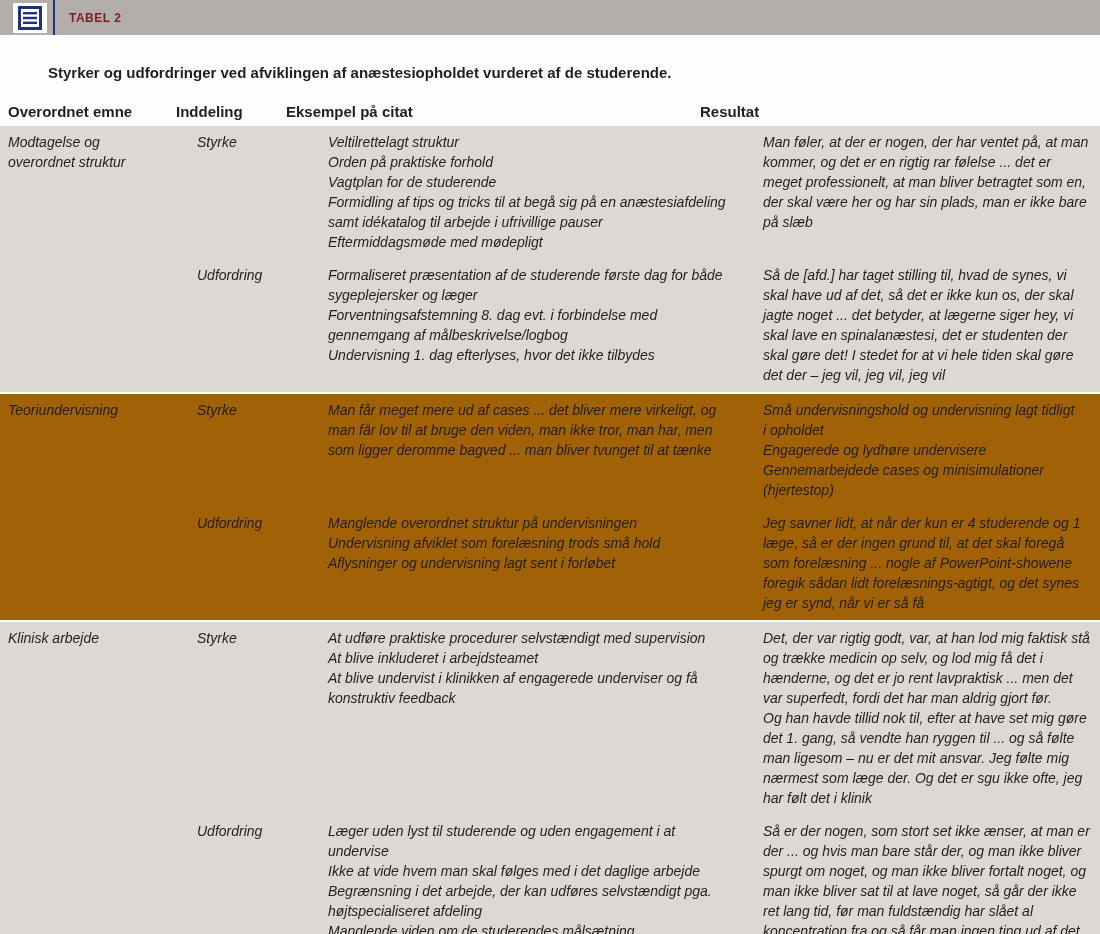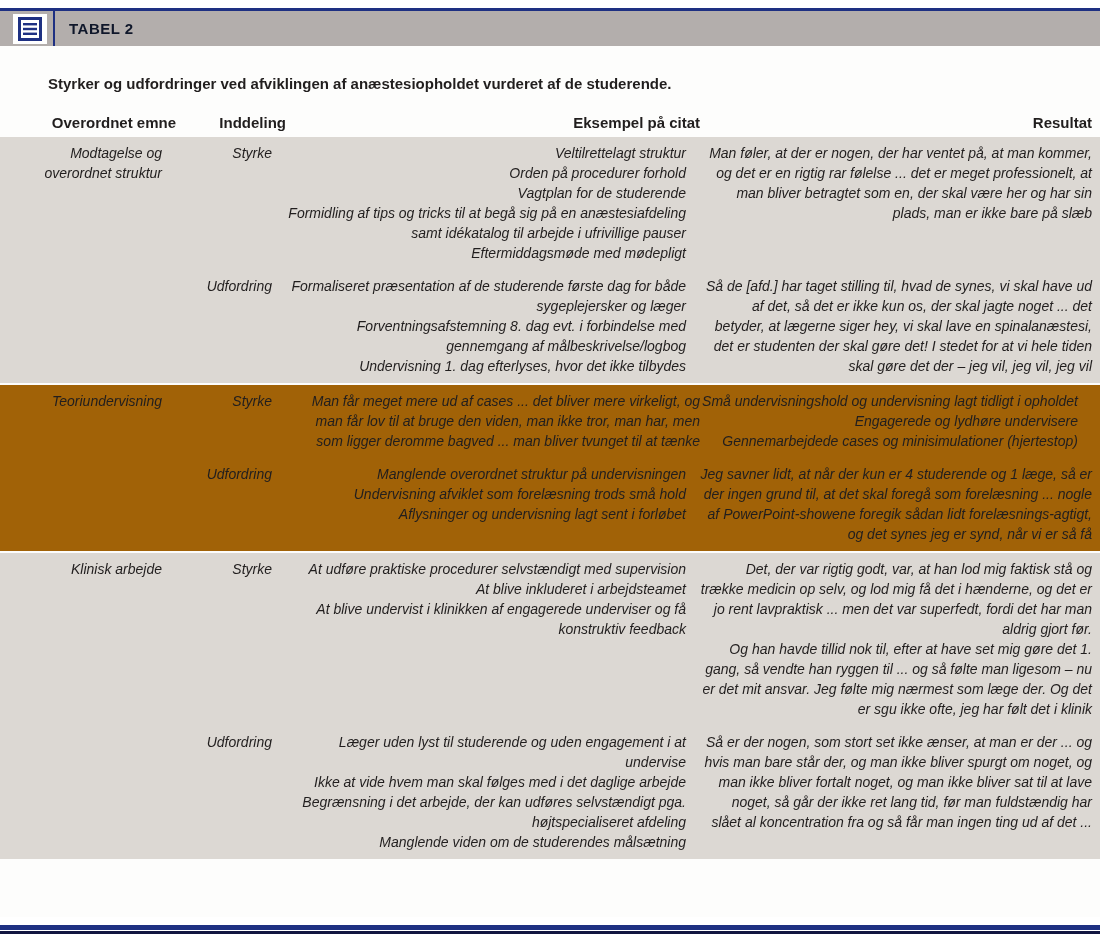--- a/index.html
+++ b/index.html
@@ -25,41 +25,40 @@
     background:#ffffff;
     display:flex; align-items:center; justify-content:center;
     box-sizing:border-box;
   }
   .icon-box svg { display:block; }
   .bar-divider {
     width:2px; height:35px; background:#1e3082;
     margin-left:6px;
   }
   .bar-title {
-    color:#0f172a; font-weight:bold; font-size:15px;
+    color:#7f1d1d; font-weight:bold; font-size:12px;
     letter-spacing:0.5px; margin-left:14px;
   }
   
   .caption-wrap { padding:28px 8px 0 8px;margin-left:40px; }
   .caption { font-weight:bold; font-size:15px; line-height:19px; margin:0; }
   
   .grid-row {
     display:grid;
     grid-template-columns:168px 110px 414px 1fr;
     padding:0 8px;
     box-sizing:border-box;
-    text-align:right;
   }
   .thead { margin-top:20px; padding-bottom:5px; }
   .th { font-weight:bold; font-size:15px; line-height:19px; }
   .sections { }
   .row-group { margin-bottom:2px; }
   .shade-dark { background:#dcd8d3; }
   .shade-light { background:#a16207; }
-  .group-row { padding-top:6px; padding-bottom:7px; }
+  .group-row { padding-top:6px; padding-bottom:7px;gap:21px; }
   .cell { font-size:14px; line-height:20px; padding-right:14px;font-style:italic; }
   .cell-topic { font-style:italic; }
   .cell-result, .cell-quote { white-space:pre-line; }
   .cell-quote { padding-right:0; }
   
   .footer { margin-top:auto; }
   .footer-gap { height:8px; background:#ffffff; }
   .footer-navy { height:5px; background:#1e3082; }
   .footer-sep { height:1px; background:#ffffff; }
   .footer-dark { height:3px; background:#111540; }
@@ -96,21 +95,21 @@
     <div class="th">Resultat</div>
   </div>
 
   <div class="sections">
 
     <section class="row-group shade-dark">
       <div class="grid-row group-row">
         <div class="cell cell-topic">Modtagelse og overordnet struktur</div>
         <div class="cell cell-division">Styrke</div>
         <div class="cell cell-result">Veltilrettelagt struktur
-Orden på procedurer forhold
+Orden på praktiske forhold
 Vagtplan for de studerende
 Formidling af tips og tricks til at begå sig på en anæstesiafdeling samt idékatalog til arbejde i ufrivillige pauser
 Eftermiddagsmøde med mødepligt</div>
         <div class="cell cell-quote">Man føler, at der er nogen, der har ventet på, at man kommer, og det er en rigtig rar følelse ... det er meget professionelt, at man bliver betragtet som en, der skal være her og har sin plads, man er ikke bare på slæb</div>
       </div>
       <div class="grid-row group-row">
         <div class="cell cell-topic"></div>
         <div class="cell cell-division">Udfordring</div>
         <div class="cell cell-result">Formaliseret præsentation af de studerende første dag for både sygeplejersker og læger
 Forventningsafstemning 8. dag evt. i forbindelse med gennemgang af målbeskrivelse/logbog

